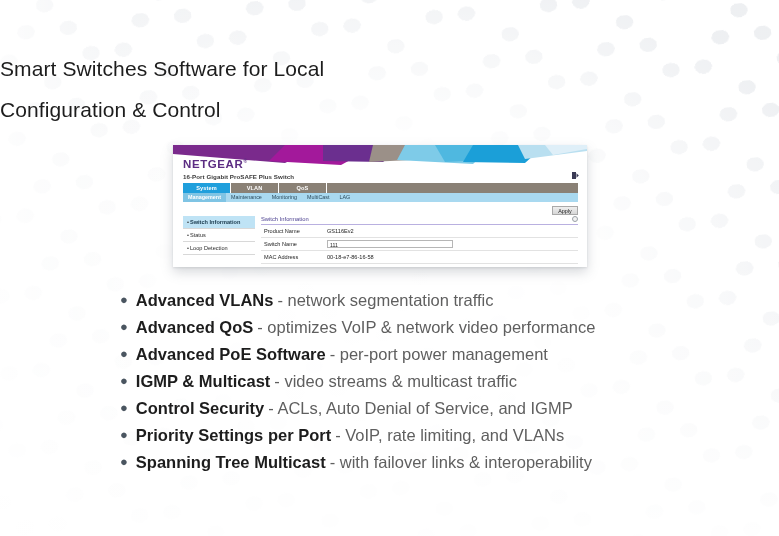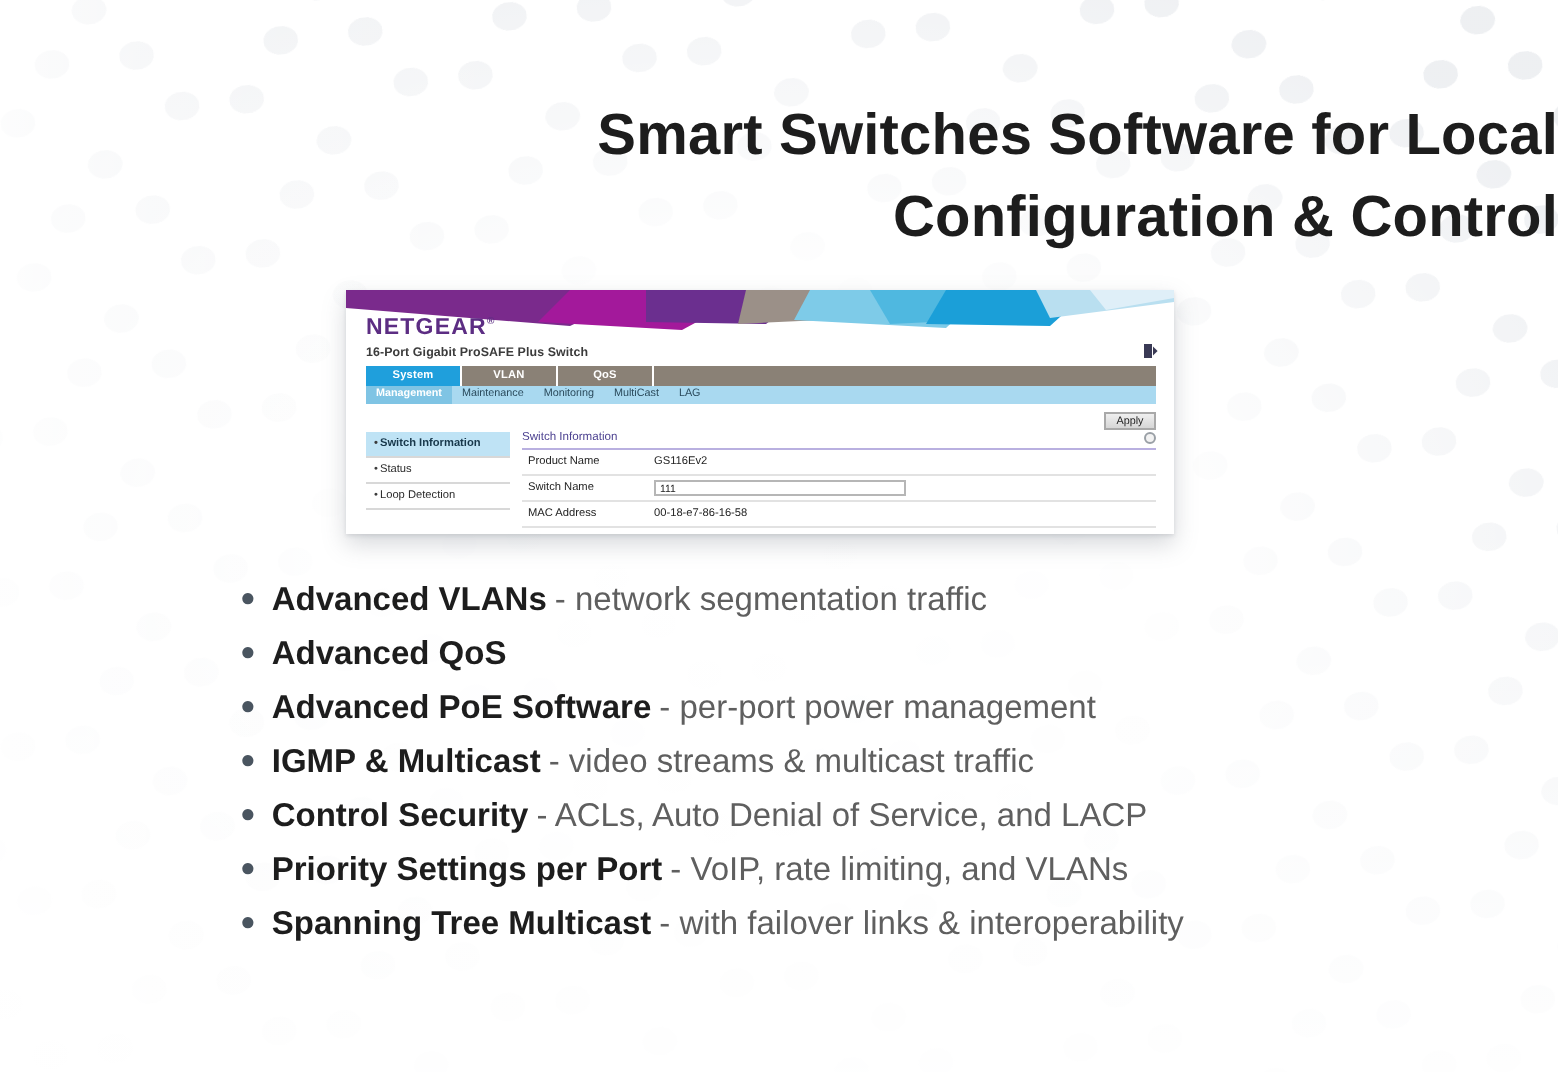--- a/index.html
+++ b/index.html
@@ -53,24 +53,24 @@
     inset: 0;
     background: linear-gradient(to right, rgba(255,255,255,0.85) 0%, rgba(255,255,255,0.25) 16%, rgba(255,255,255,0) 34%);
   }
 
   
   #title {
     position: absolute;
     left: 0;
     right: 0;
     top: 48px;
-    text-align: right;
-    font-size: 29px;
+    text-align: left;
+    font-size: 21px;
     line-height: 41px;
-    font-weight: 700;
+    font-weight: 400;
     color: #1d1d1d;
     letter-spacing: 0.1px;
     z-index: 6;
   }
   #title .tline { display: block; }
 
   
   #screenshot-card {
     position: absolute;
     left: 173px;
@@ -432,35 +432,36 @@
 
   <div id="bullets">
     <div class="bullet">
       <span class="dot">●</span>
       <span class="bterm">Advanced VLANs</span>
       <span class="bdesc">- network segmentation traffic</span>
     </div>
     <div class="bullet">
       <span class="dot">●</span>
       <span class="bterm">Advanced QoS</span>
+      <span class="bdesc">- optimizes VoIP &amp; network video performance</span>
     </div>
     <div class="bullet">
       <span class="dot">●</span>
       <span class="bterm">Advanced PoE Software</span>
       <span class="bdesc">- per-port power management</span>
     </div>
     <div class="bullet">
       <span class="dot">●</span>
       <span class="bterm">IGMP &amp; Multicast</span>
       <span class="bdesc">- video streams &amp; multicast traffic</span>
     </div>
     <div class="bullet">
       <span class="dot">●</span>
       <span class="bterm">Control Security</span>
-      <span class="bdesc">- ACLs, Auto Denial of Service, and LACP</span>
+      <span class="bdesc">- ACLs, Auto Denial of Service, and IGMP</span>
     </div>
     <div class="bullet">
       <span class="dot">●</span>
       <span class="bterm">Priority Settings per Port</span>
       <span class="bdesc">- VoIP, rate limiting, and VLANs</span>
     </div>
     <div class="bullet">
       <span class="dot">●</span>
       <span class="bterm">Spanning Tree Multicast</span>
       <span class="bdesc">- with failover links &amp; interoperability</span>

